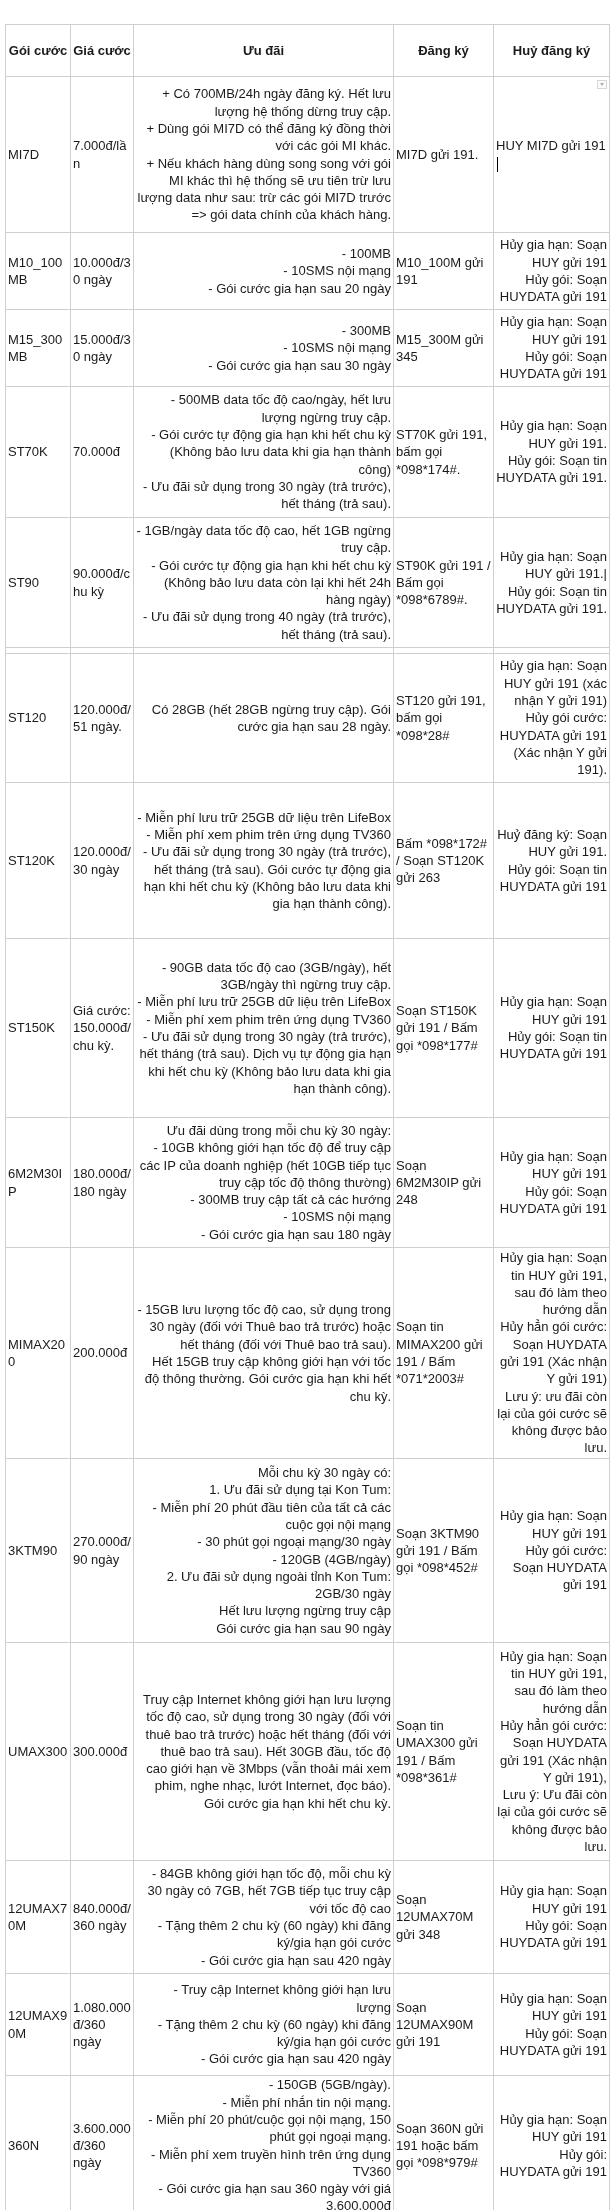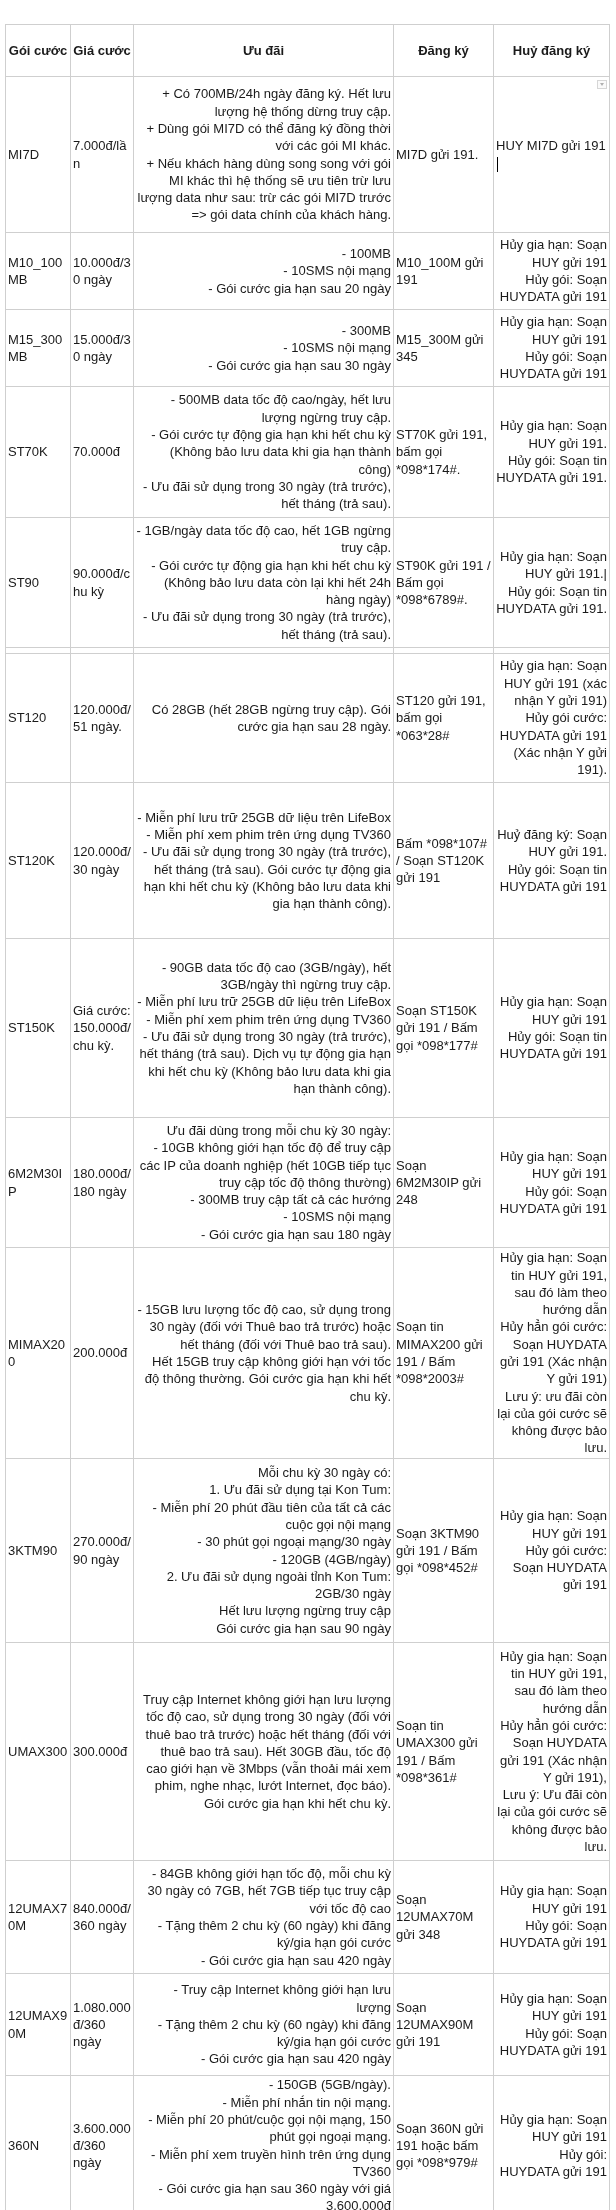--- a/index.html
+++ b/index.html
@@ -80,47 +80,47 @@
 - Ưu đãi sử dụng trong 30 ngày (trả trước), hết tháng (trả sau).</td>
       <td>ST70K gửi 191, bấm gọi *098*174#.</td>
       <td class="multiline">Hủy gia hạn: Soạn HUY gửi 191.
 Hủy gói: Soạn tin HUYDATA gửi 191.</td>
     </tr>
     <tr style="height:130px">
       <td>ST90</td>
       <td>90.000đ/chu kỳ</td>
       <td class="multiline">- 1GB/ngày data tốc độ cao, hết 1GB ngừng truy cập.
 - Gói cước tự động gia hạn khi hết chu kỳ (Không bảo lưu data còn lại khi hết 24h hàng ngày)
-- Ưu đãi sử dụng trong 30 ngày (trả trước), hết tháng (trả sau).</td>
+- Ưu đãi sử dụng trong 40 ngày (trả trước), hết tháng (trả sau).</td>
       <td>ST90K gửi 191 / Bấm gọi *098*6789#.</td>
       <td class="multiline">Hủy gia hạn: Soạn HUY gửi 191.|
 Hủy gói: Soạn tin HUYDATA gửi 191.</td>
     </tr>
     <tr class="spacer">
       <td></td>
       <td></td>
       <td></td>
       <td></td>
       <td></td>
     </tr>
     <tr style="height:129px">
       <td>ST120</td>
       <td>120.000đ/51 ngày.</td>
       <td class="multiline">Có 28GB (hết 28GB ngừng truy cập). Gói cước gia hạn sau 28 ngày.</td>
-      <td>ST120 gửi 191, bấm gọi *063*28#</td>
+      <td>ST120 gửi 191, bấm gọi *098*28#</td>
       <td class="multiline">Hủy gia hạn: Soạn HUY gửi 191 (xác nhận Y gửi 191)
 Hủy gói cước: HUYDATA gửi 191 (Xác nhận Y gửi 191).</td>
     </tr>
     <tr style="height:156px">
       <td>ST120K</td>
       <td>120.000đ/30 ngày</td>
       <td class="multiline">- Miễn phí lưu trữ 25GB dữ liệu trên LifeBox
 - Miễn phí xem phim trên ứng dụng TV360
 - Ưu đãi sử dụng trong 30 ngày (trả trước), hết tháng (trả sau). Gói cước tự động gia hạn khi hết chu kỳ (Không bảo lưu data khi gia hạn thành công).</td>
-      <td>Bấm *098*107# / Soạn ST120K gửi 191</td>
+      <td>Bấm *098*172# / Soạn ST120K gửi 263</td>
       <td class="multiline">Huỷ đăng ký: Soạn HUY gửi 191.
 Hủy gói: Soạn tin HUYDATA gửi 191</td>
     </tr>
     <tr style="height:179px">
       <td>ST150K</td>
       <td>Giá cước: 150.000đ/chu kỳ.</td>
       <td class="multiline">- 90GB data tốc độ cao (3GB/ngày), hết 3GB/ngày thì ngừng truy cập.
 - Miễn phí lưu trữ 25GB dữ liệu trên LifeBox
 - Miễn phí xem phim trên ứng dụng TV360
 - Ưu đãi sử dụng trong 30 ngày (trả trước), hết tháng (trả sau). Dịch vụ tự động gia hạn khi hết chu kỳ (Không bảo lưu data khi gia hạn thành công).</td>
@@ -138,21 +138,21 @@
 - Gói cước gia hạn sau 180 ngày</td>
       <td>Soạn 6M2M30IP gửi 248</td>
       <td class="multiline">Hủy gia hạn: Soạn HUY gửi 191
 Hủy gói: Soạn HUYDATA gửi 191</td>
     </tr>
     <tr style="height:211px">
       <td>MIMAX200</td>
       <td>200.000đ</td>
       <td class="multiline">- 15GB lưu lượng tốc độ cao, sử dụng trong 30 ngày (đối với Thuê bao trả trước) hoặc hết tháng (đối với Thuê bao trả sau).
 Hết 15GB truy cập không giới hạn với tốc độ thông thường. Gói cước gia hạn khi hết chu kỳ.</td>
-      <td>Soạn tin MIMAX200 gửi 191 / Bấm *098*2003#</td>
+      <td>Soạn tin MIMAX200 gửi 191 / Bấm *071*2003#</td>
       <td class="multiline">Hủy gia hạn: Soạn tin HUY gửi 191, sau đó làm theo hướng dẫn
 Hủy hẳn gói cước: Soạn HUYDATA gửi 191 (Xác nhận Y gửi 191)
 Lưu ý: ưu đãi còn lại của gói cước sẽ không được bảo lưu.</td>
     </tr>
     <tr style="height:184px">
       <td>3KTM90</td>
       <td>270.000đ/90 ngày</td>
       <td class="multiline">Mỗi chu kỳ 30 ngày có:
 1. Ưu đãi sử dụng tại Kon Tum:
 - Miễn phí 20 phút đầu tiên của tất cả các cuộc gọi nội mạng

